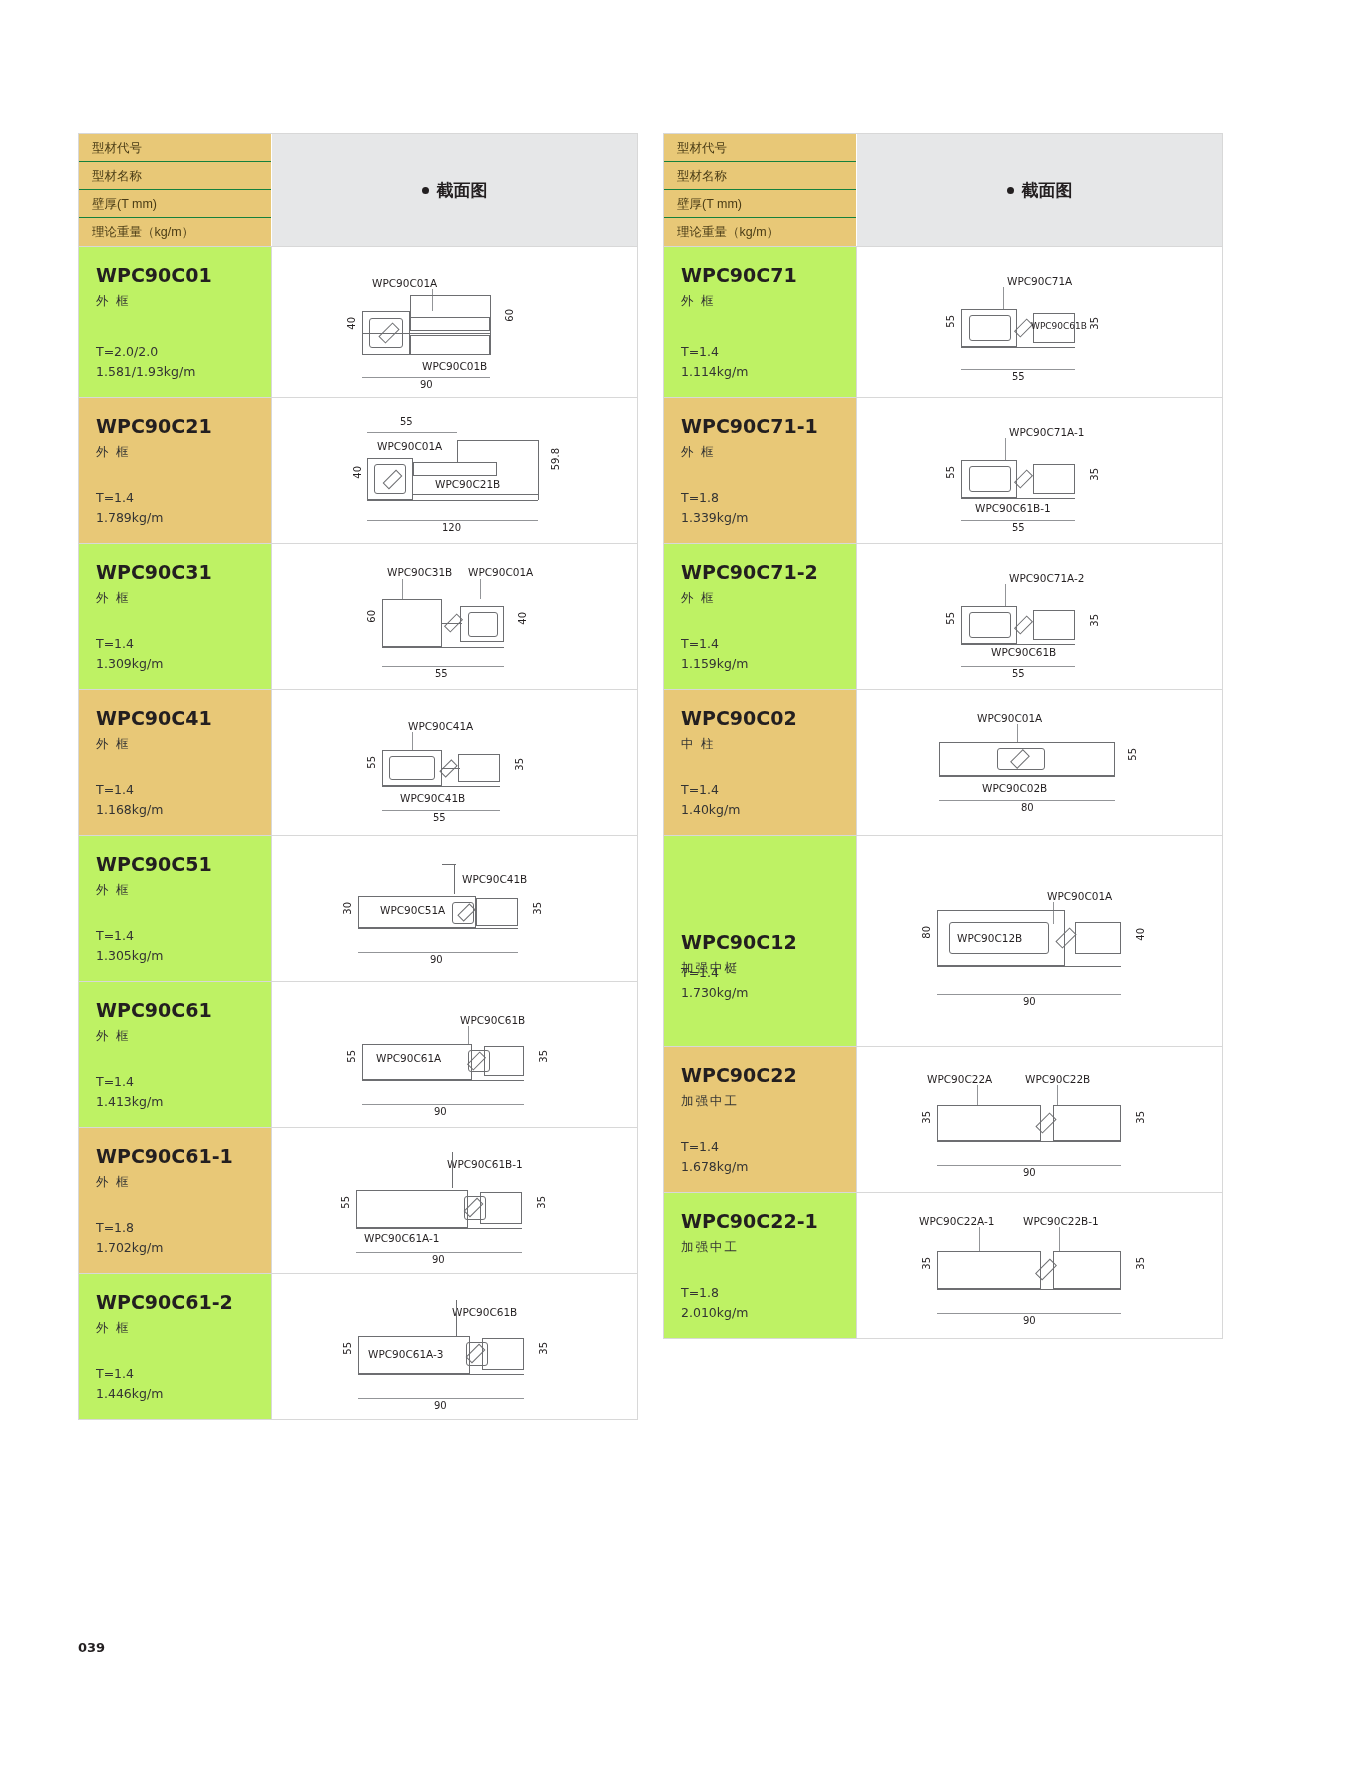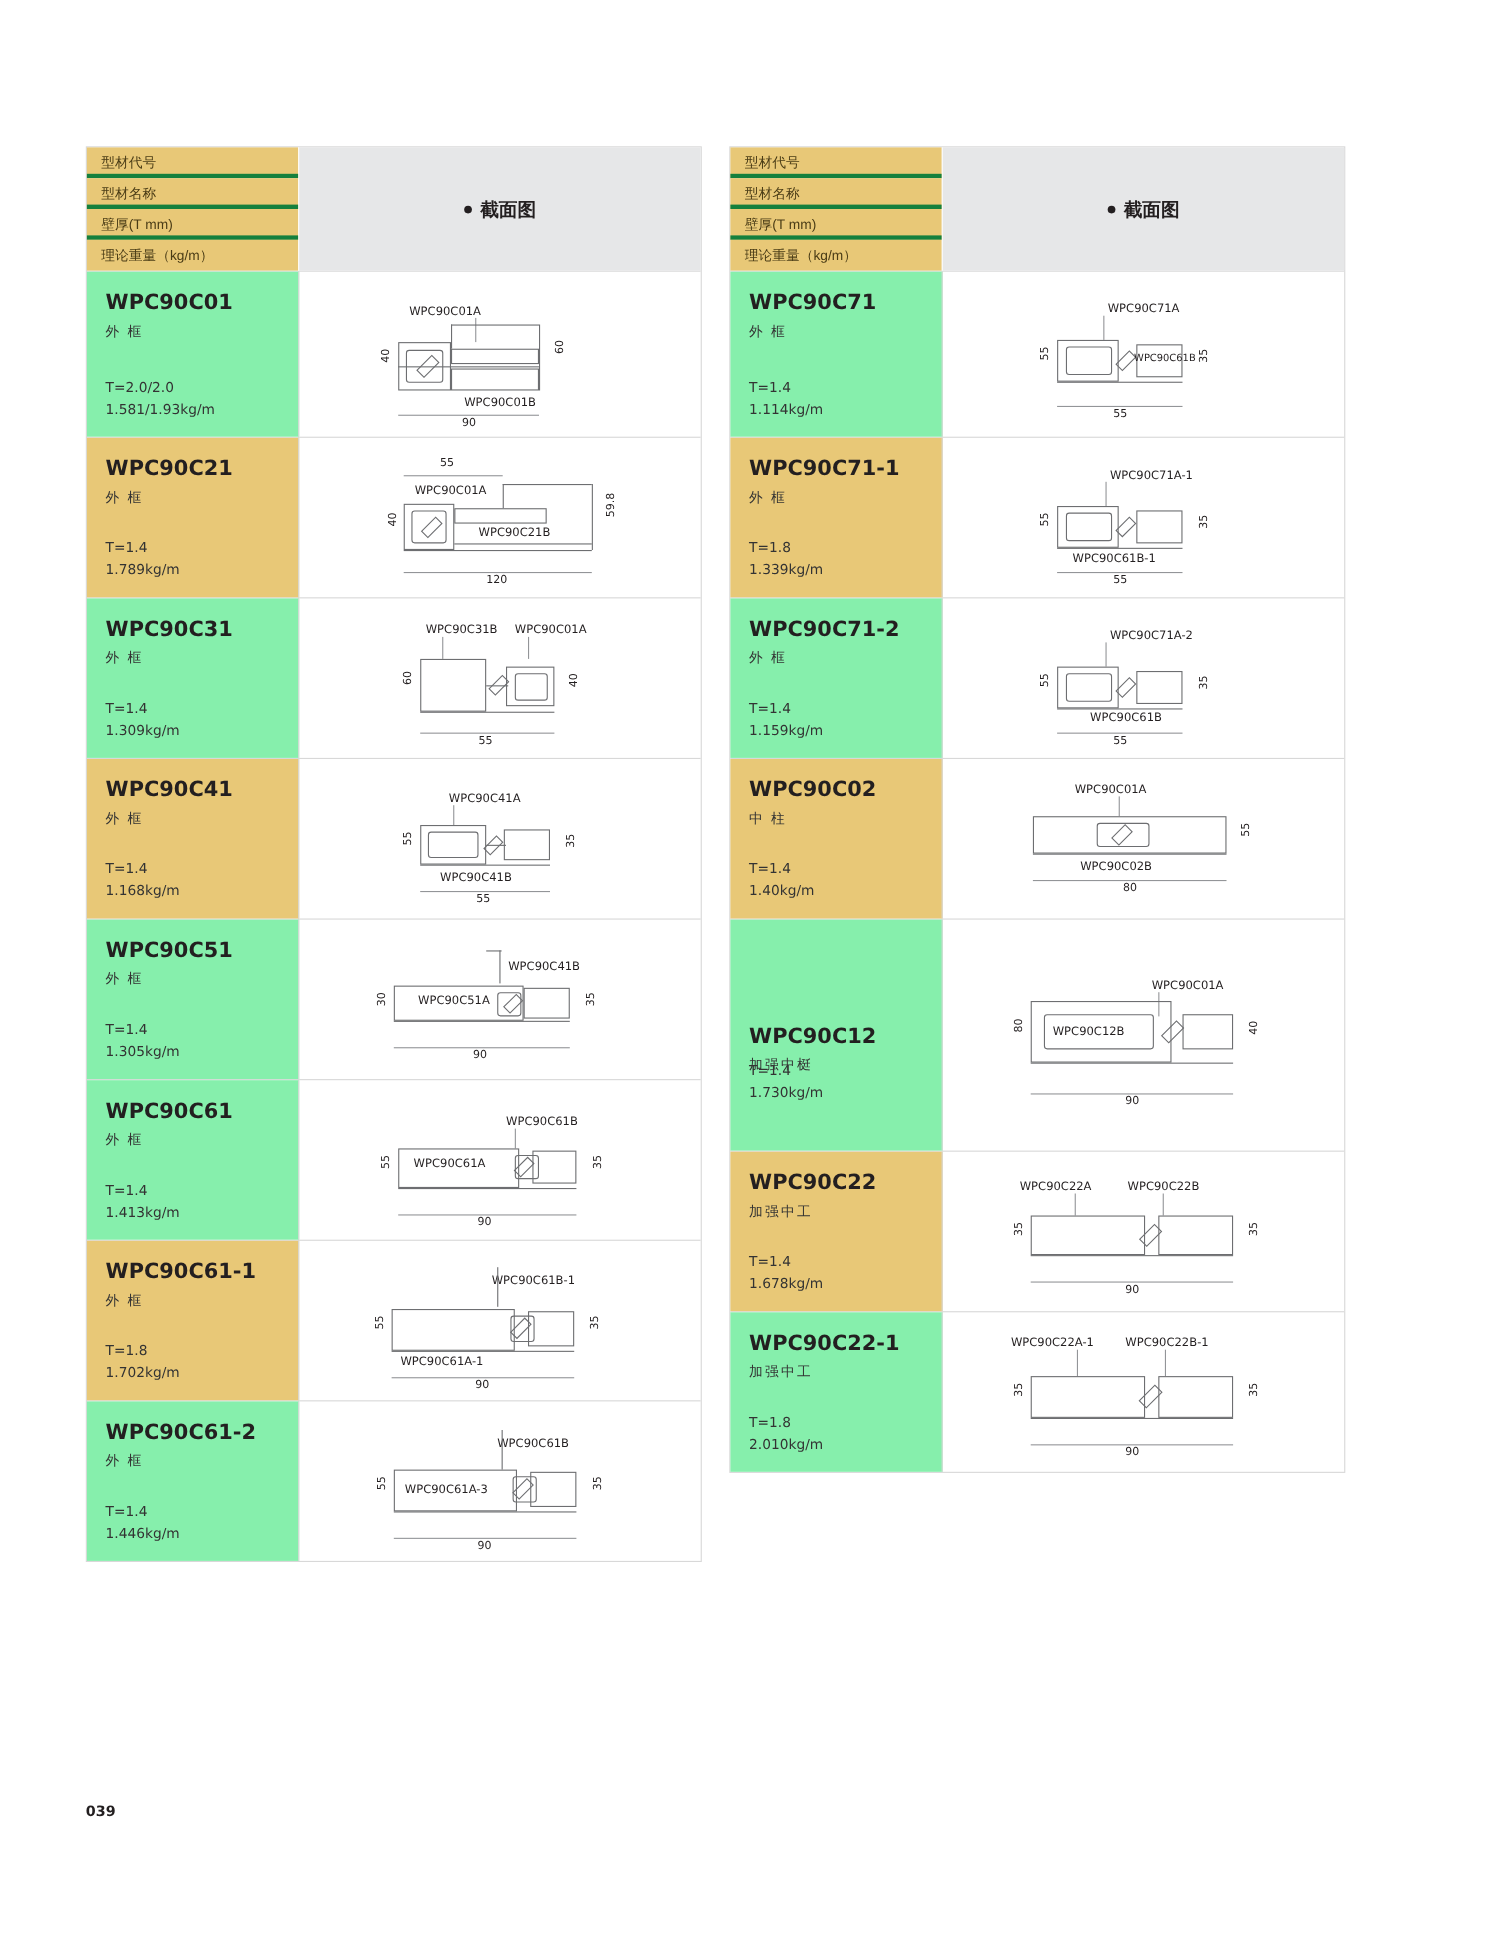--- a/index.html
+++ b/index.html
@@ -42,41 +42,41 @@
   .thead{display:flex;}
   .thead .labels{
     width:193px;box-sizing:border-box;
     border-right:1px solid #ffffff;
   }
   .thead .labels div{
     background:#e8c877;
     height:28px;line-height:28px;
     font-size:12.5px;color:#4a3c16;
     padding-left:13px;box-sizing:border-box;
-    border-bottom:4px solid #15803d;
+    border-bottom:1px solid #15803d;
   }
   .thead .labels div:last-child{border-bottom:none;}
   .thead .figtitle{
     flex:1;background:#e6e7e8;
     display:flex;align-items:center;justify-content:center;
     font-size:17px;color:#231f20;font-weight:bold;
   }
   .thead .figtitle .dot{
     display:inline-block;width:7px;height:7px;border-radius:50%;
     background:#231f20;margin-right:8px;vertical-align:middle;
   }
 
   .row{display:flex;border-top:1px solid #d8d8d8;}
   .row .info{
     width:193px;box-sizing:border-box;
     padding:17px 0 14px 17px;
     border-right:1px solid #d8d8d8;
     position:relative;
   }
-  .row.gray .info{background:#86efac;}
+  .row.gray .info{background:#bef264;}
   .row.gold .info{background:#e8c877;}
   .row .code{
     font-size:19px;font-weight:bold;color:#231f20;line-height:1.25;
     font-family:"DejaVu Sans",sans-serif;
   }
   .row .name{font-size:12.5px;color:#333;margin-top:5px;letter-spacing:2px;}
   .row .spec{
     position:absolute;left:17px;bottom:16px;
     font-size:12.5px;color:#333;line-height:1.55;
     font-family:"DejaVu Sans",sans-serif;

